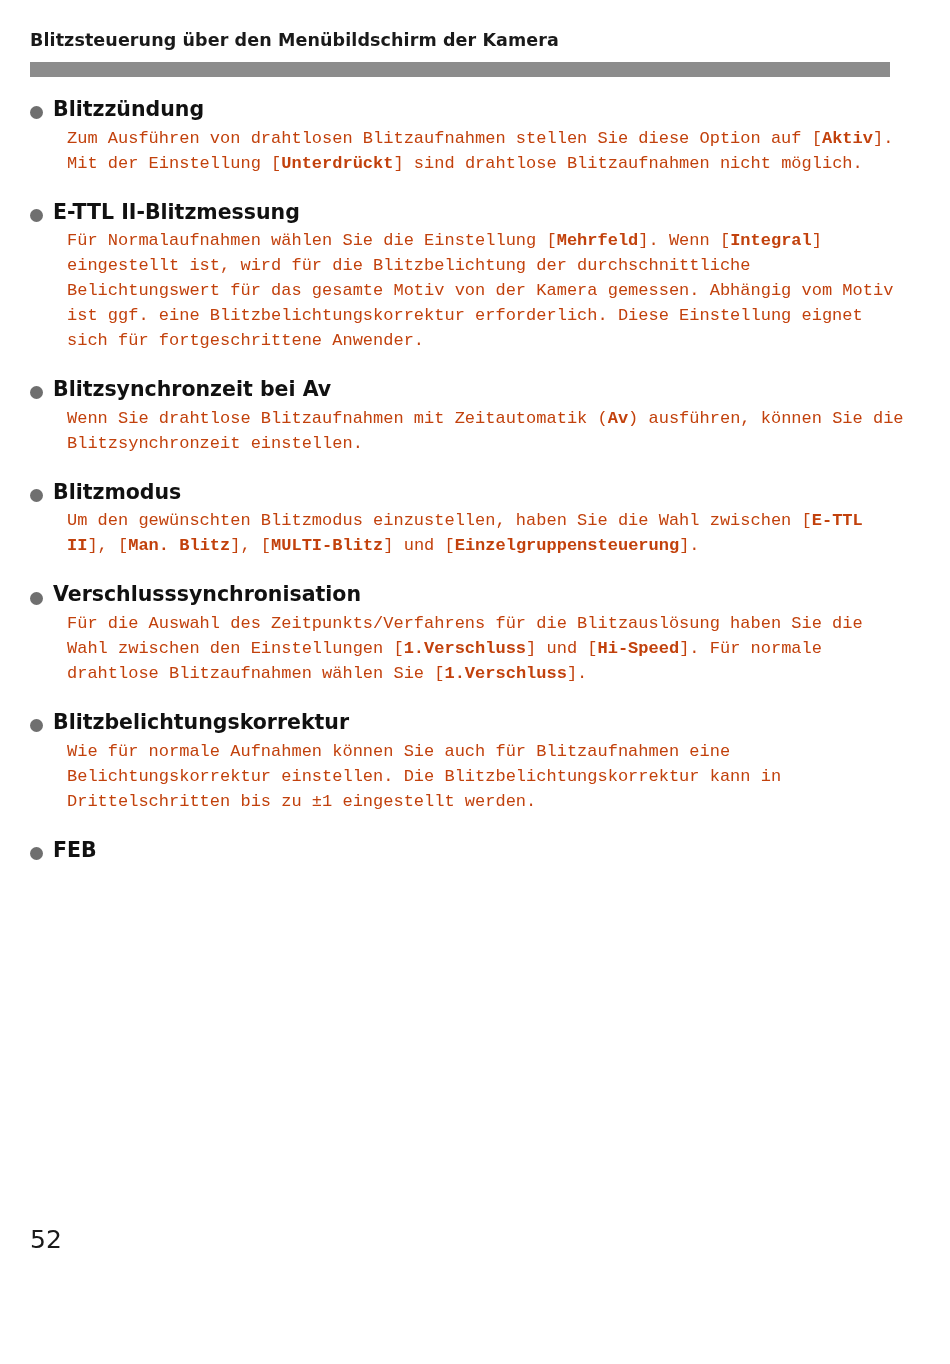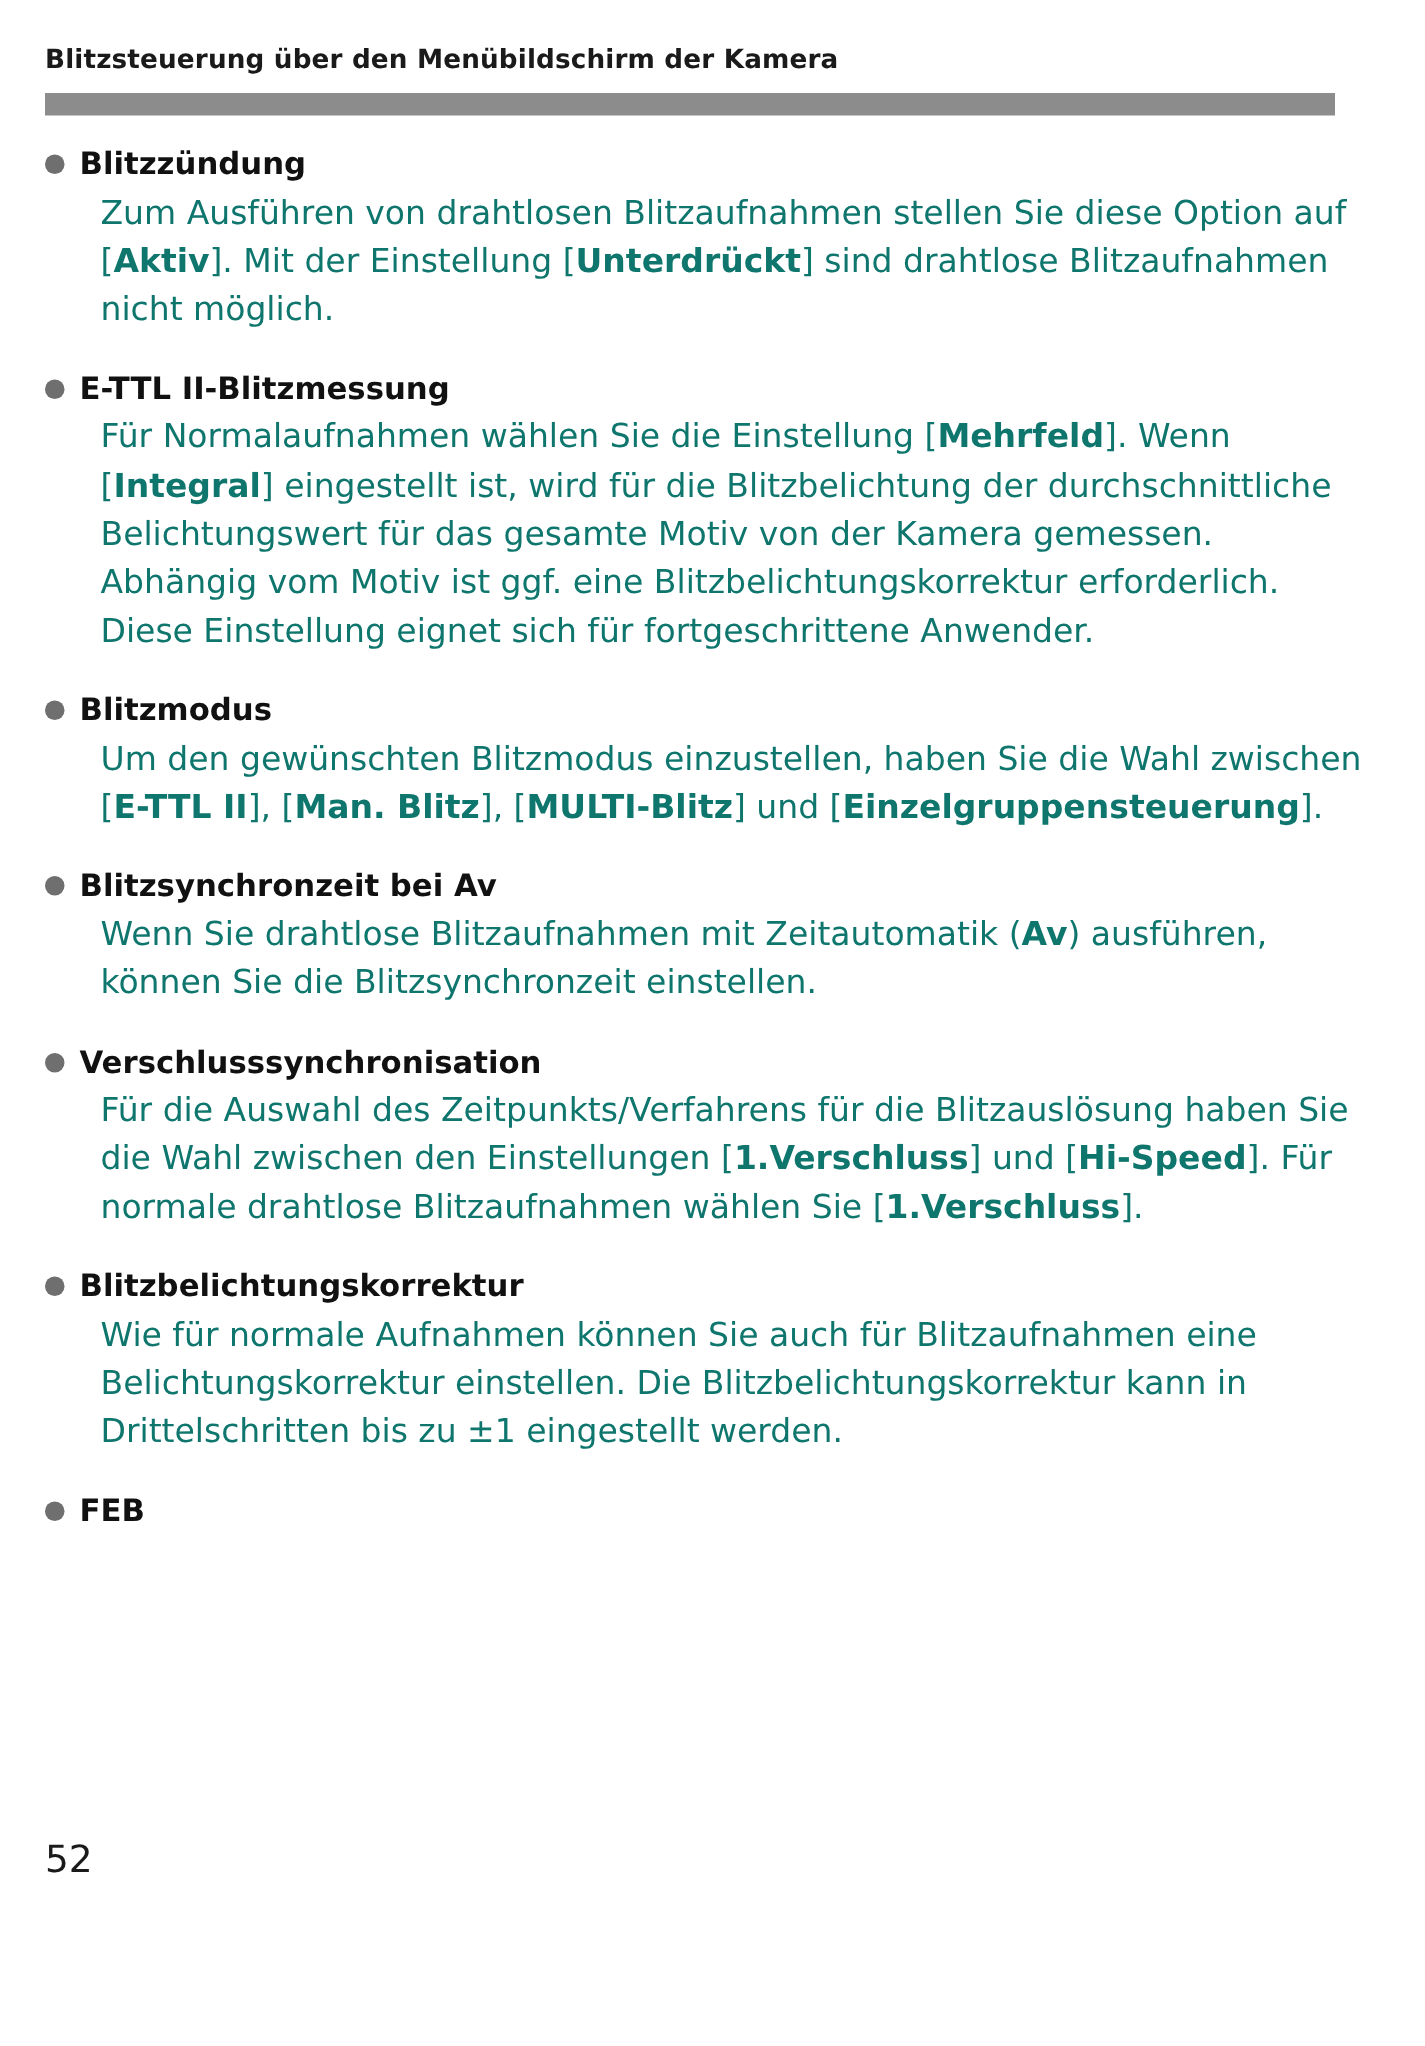--- a/index.html
+++ b/index.html
@@ -47,43 +47,44 @@
     width: 880px;
   }
   .section {
     margin-bottom: 22px;
   }
   .section:last-child {
     margin-bottom: 13px;
   }
   .sec-head {
     display: flex;
-    align-items: flex-start;
+    align-items: center;
     margin-bottom: 4px;
   }
   .bullet {
     width: 13px;
     height: 13px;
     border-radius: 50%;
     background: #6f6f6f;
     margin-top: 7px;
     margin-right: 10px;
     flex: 0 0 auto;
   }
   .sec-title {
     font-size: 20.5px;
     font-weight: bold;
     line-height: 1.3;
     color: #111111;
   }
   .sec-body {
     margin-left: 37px;
-    font-size: 22px;
+    font-size: 17px;
     line-height: 1.47;
-    color: #0f766e;
+    color: #c2410c;
+    font-family: Liberation Mono, monospace;
   }
   .sec-body b {
     font-weight: bold;
   }
   .page-number {
     position: absolute;
     left: 30px;
     top: 1225px;
     font-size: 25px;
     color: #1a1a1a;
@@ -111,31 +112,31 @@
       <div class="sec-head">
         <span class="bullet"></span>
         <span class="sec-title">E-TTL II-Blitzmessung</span>
       </div>
       <div class="sec-body">Für Normalaufnahmen wählen Sie die Einstellung [<b>Mehrfeld</b>]. Wenn [<b>Integral</b>] eingestellt ist, wird für die Blitzbelichtung der durchschnittliche Belichtungswert für das gesamte Motiv von der Kamera gemessen. Abhängig vom Motiv ist ggf. eine Blitzbelichtungskorrektur erforderlich. Diese Einstellung eignet sich für fortgeschrittene Anwender.</div>
     </div>
 
     <div class="section">
       <div class="sec-head">
         <span class="bullet"></span>
-        <span class="sec-title">Blitzmodus</span>
+        <span class="sec-title">Blitzsynchronzeit bei Av</span>
       </div>
-      <div class="sec-body">Um den gewünschten Blitzmodus einzustellen, haben Sie die Wahl zwischen [<b>E-TTL II</b>], [<b>Man. Blitz</b>], [<b>MULTI-Blitz</b>] und [<b>Einzelgruppensteuerung</b>].</div>
+      <div class="sec-body">Wenn Sie drahtlose Blitzaufnahmen mit Zeitautomatik (<b>Av</b>) ausführen, können Sie die Blitzsynchronzeit einstellen.</div>
     </div>
 
     <div class="section">
       <div class="sec-head">
         <span class="bullet"></span>
-        <span class="sec-title">Blitzsynchronzeit bei Av</span>
+        <span class="sec-title">Blitzmodus</span>
       </div>
-      <div class="sec-body">Wenn Sie drahtlose Blitzaufnahmen mit Zeitautomatik (<b>Av</b>) ausführen, können Sie die Blitzsynchronzeit einstellen.</div>
+      <div class="sec-body">Um den gewünschten Blitzmodus einzustellen, haben Sie die Wahl zwischen [<b>E-TTL II</b>], [<b>Man. Blitz</b>], [<b>MULTI-Blitz</b>] und [<b>Einzelgruppensteuerung</b>].</div>
     </div>
 
     <div class="section">
       <div class="sec-head">
         <span class="bullet"></span>
         <span class="sec-title">Verschlusssynchronisation</span>
       </div>
       <div class="sec-body">Für die Auswahl des Zeitpunkts/Verfahrens für die Blitzauslösung haben Sie die Wahl zwischen den Einstellungen [<b>1.Verschluss</b>] und [<b>Hi-Speed</b>]. Für normale drahtlose Blitzaufnahmen wählen Sie [<b>1.Verschluss</b>].</div>
     </div>
 

